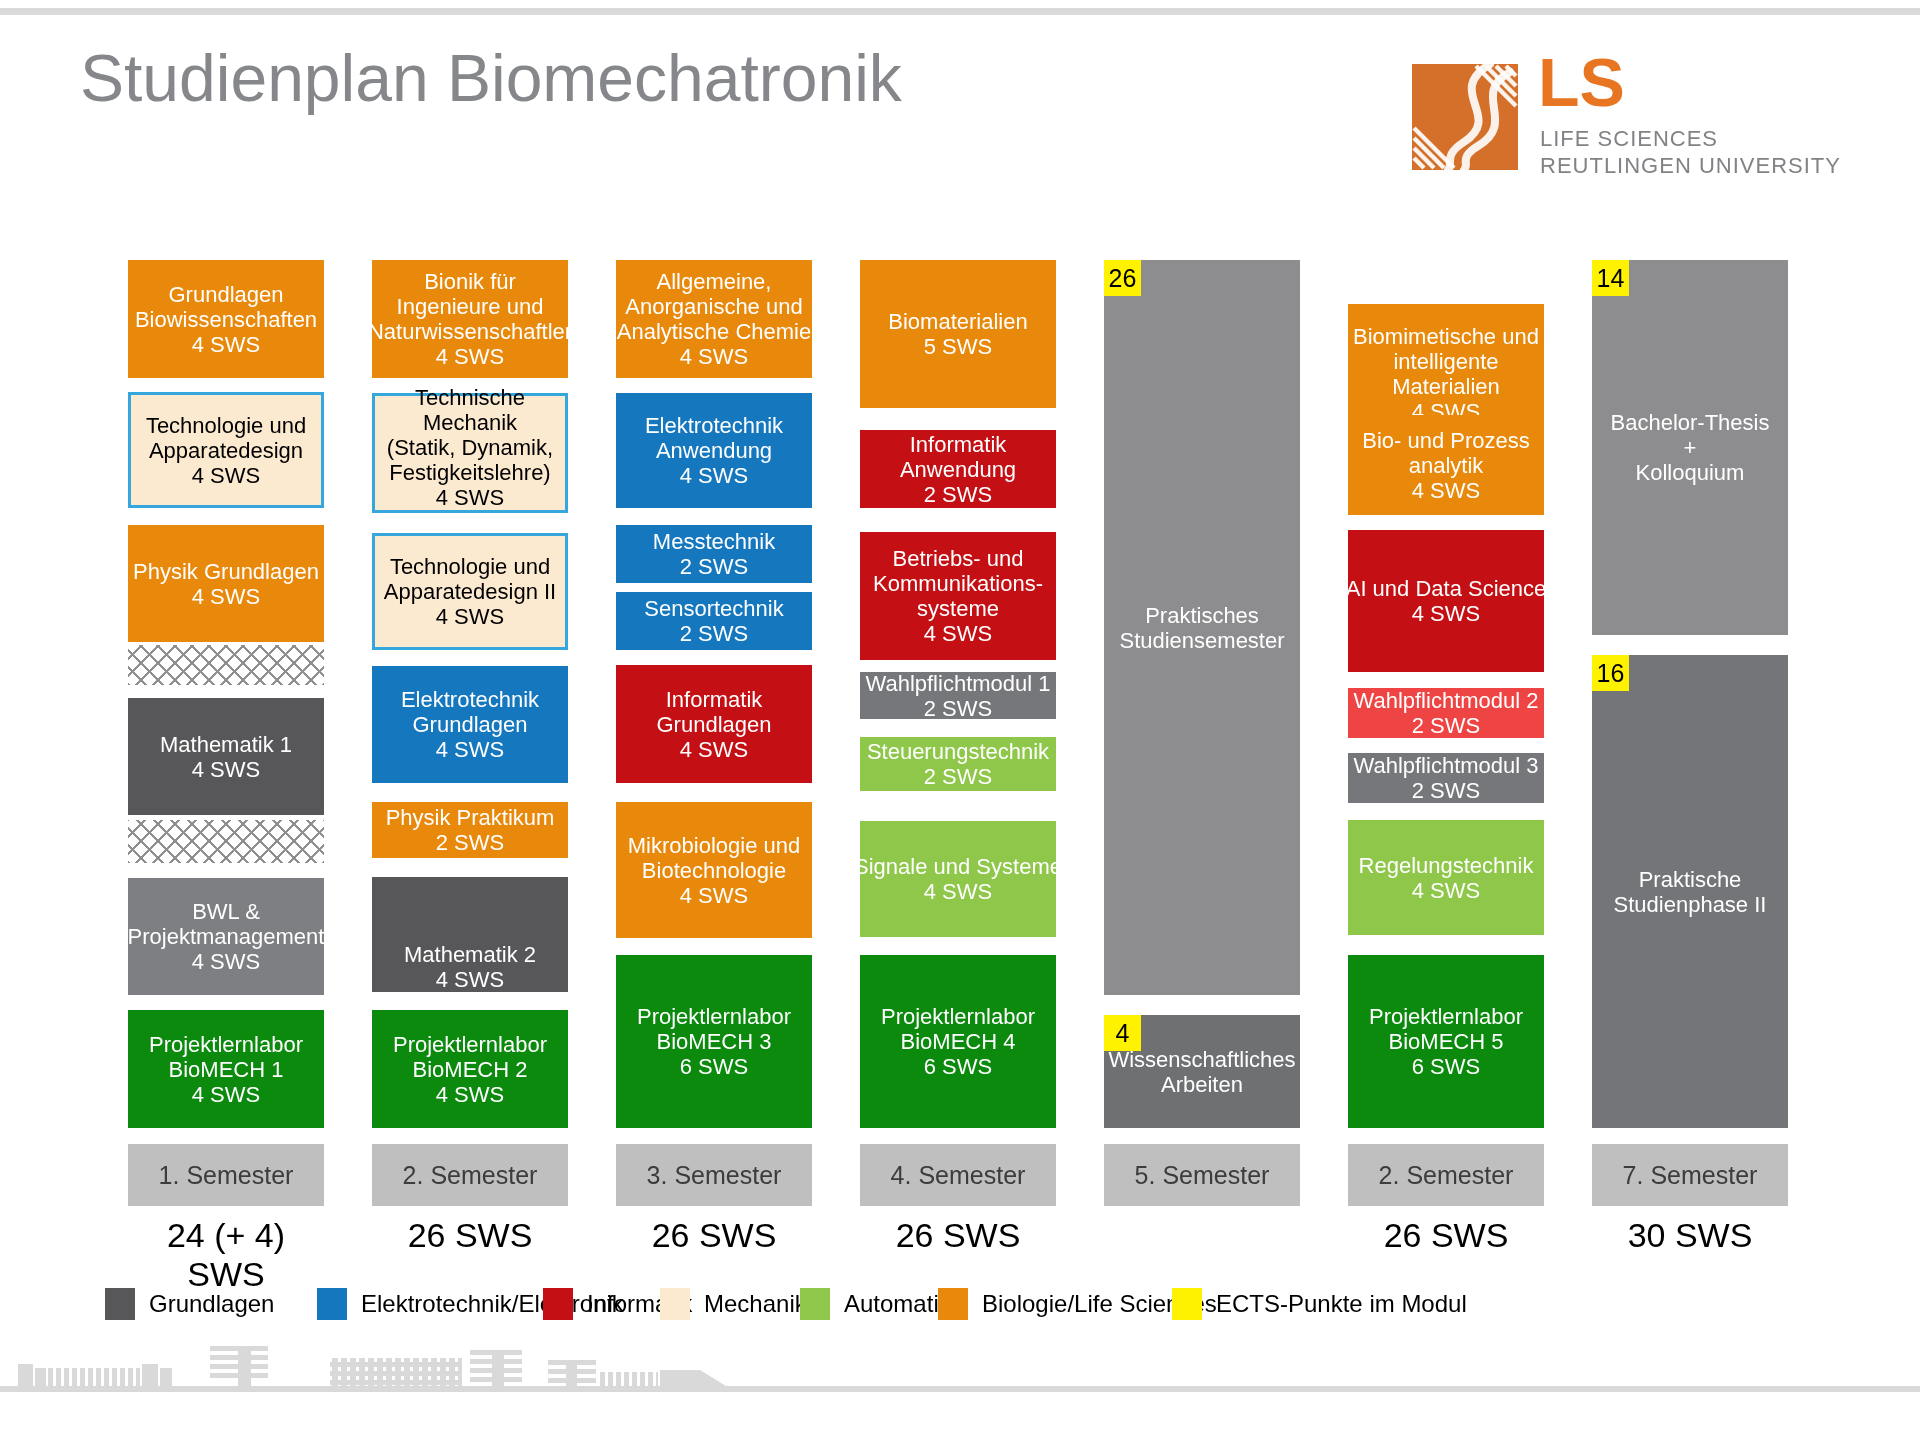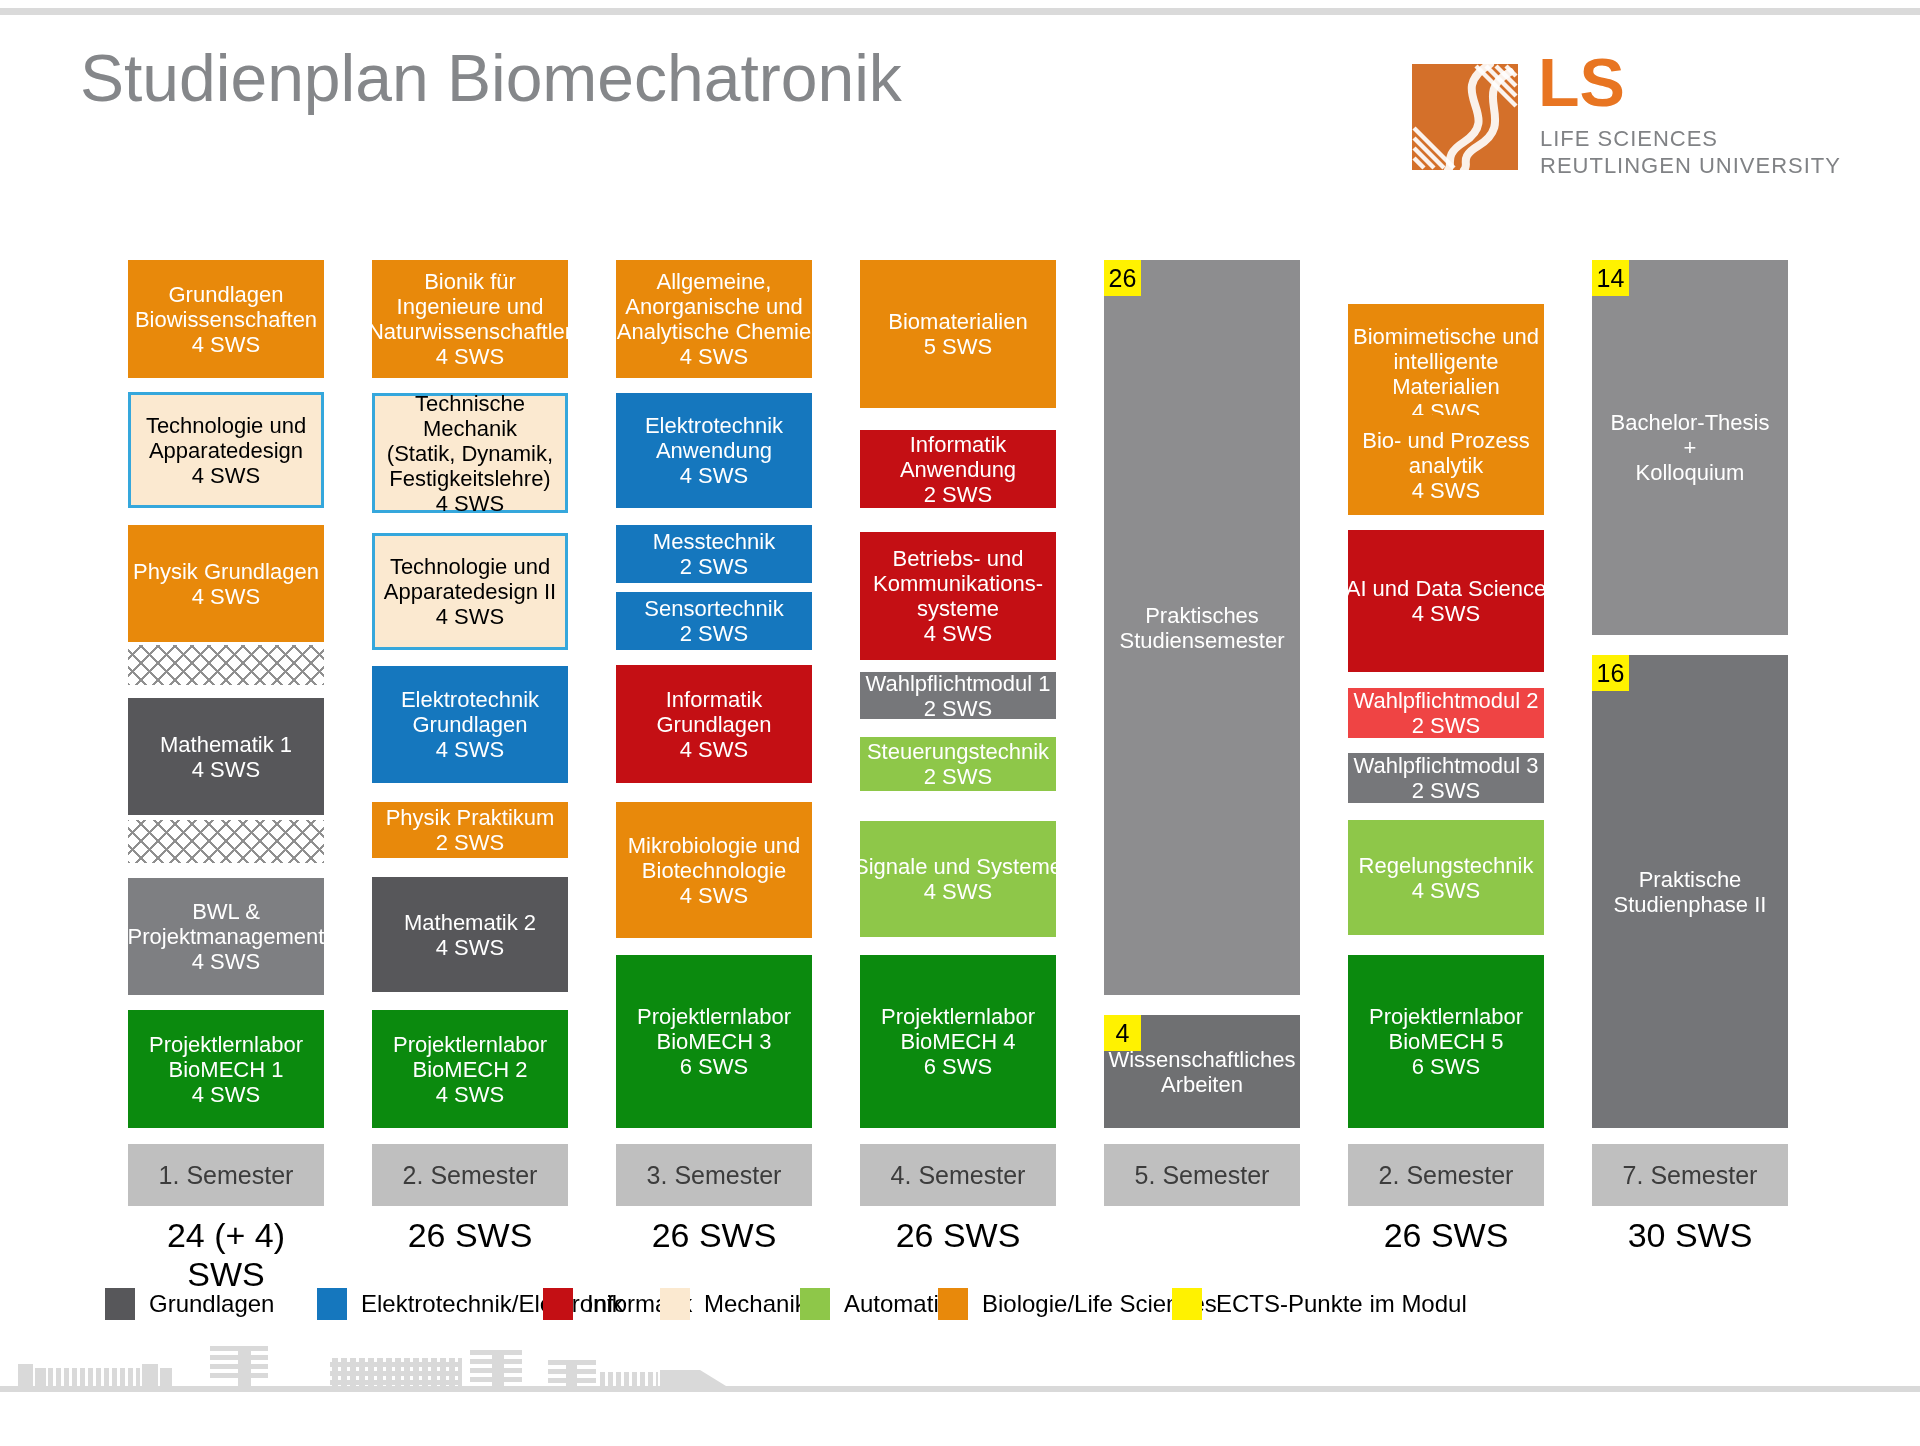--- a/index.html
+++ b/index.html
@@ -112,21 +112,21 @@
       </div>
       <div class="col" style="left: 372px;">
         <div class="module" style="top: 260px; height: 118px; background: rgb(232, 137, 11); color: rgb(255, 255, 255);">
           <div>
             <div class="line">Bionik für</div>
             <div class="line">Ingenieure und</div>
             <div class="line">Naturwissenschaftler</div>
             <div class="line">4 SWS</div>
           </div>
         </div>
-        <div class="module" style="top: 393px; height: 120px; background: rgb(251, 233, 208); color: rgb(0, 0, 0); border: 3px solid rgb(53, 167, 220);">
+        <div class="module" style="top: 393px; height: 120px; background: rgb(251, 233, 208); color: rgb(0, 0, 0); border: 3px solid rgb(53, 167, 220); align-items: flex-end;">
           <div>
             <div class="line">Technische</div>
             <div class="line">Mechanik</div>
             <div class="line">(Statik, Dynamik,</div>
             <div class="line">Festigkeitslehre)</div>
             <div class="line">4 SWS</div>
           </div>
         </div>
         <div class="module" style="top: 533px; height: 117px; background: rgb(251, 233, 208); color: rgb(0, 0, 0); border: 3px solid rgb(53, 167, 220);">
           <div>
@@ -141,21 +141,21 @@
             <div class="line">Grundlagen</div>
             <div class="line">4  SWS</div>
           </div>
         </div>
         <div class="module" style="top: 802px; height: 56px; background: rgb(232, 137, 11); color: rgb(255, 255, 255);">
           <div>
             <div class="line">Physik Praktikum</div>
             <div class="line">2 SWS</div>
           </div>
         </div>
-        <div class="module" style="top: 877px; height: 115px; background: rgb(87, 87, 90); color: rgb(255, 255, 255);">
+        <div class="module" style="top: 877px; height: 115px; background: rgb(87, 87, 90); color: rgb(255, 255, 255); align-items: flex-end;">
           <div>
             <div class="line">Mathematik 2</div>
             <div class="line">4 SWS</div>
           </div>
         </div>
         <div class="module" style="top: 1010px; height: 118px; background: rgb(11, 138, 14); color: rgb(255, 255, 255);">
           <div>
             <div class="line">Projektlernlabor</div>
             <div class="line">BioMECH 2</div>
             <div class="line">4 SWS</div>

